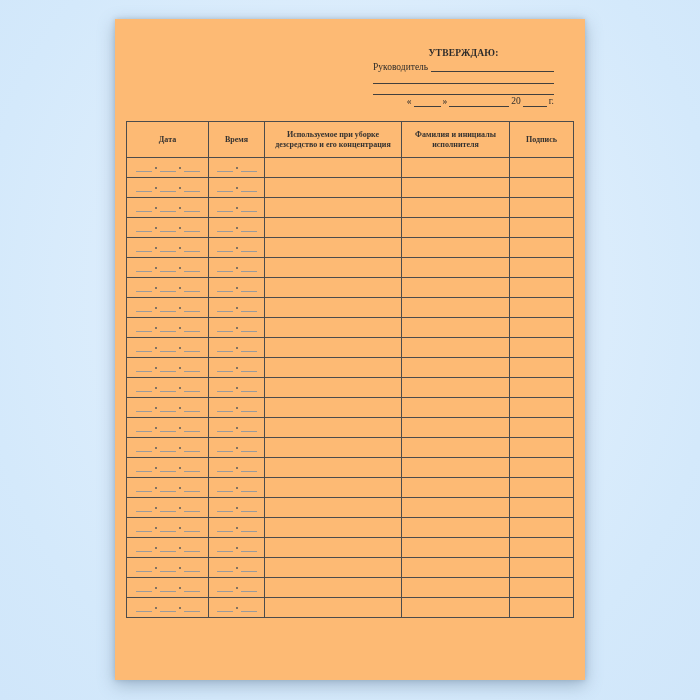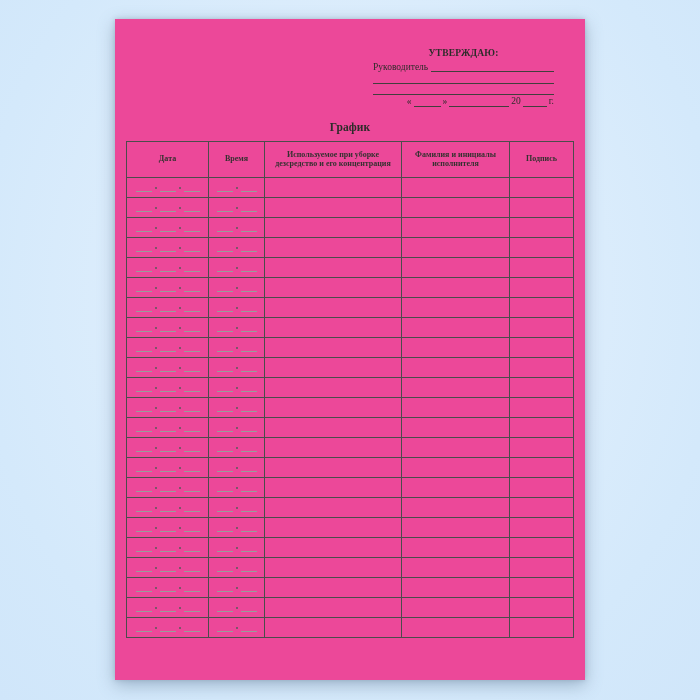--- a/index.html
+++ b/index.html
@@ -6,21 +6,21 @@
   body {
     width: 700px; height: 700px;
     background: radial-gradient(ellipse at 50% 42%, #ecf5fe 0%, #dcedfc 45%, #d4e9fb 75%, #d0e6fa 100%);
     font-family: "Liberation Serif", "DejaVu Serif", serif;
     overflow: hidden;
   }
   .sheet {
     position: relative;
     width: 470px; height: 661px;
     margin: 19px auto 0 auto;
-    background: #ec4899;
+    background: #fdba74;
     box-shadow: 0 5px 16px rgba(92,118,145,0.45), 0 0 5px rgba(105,128,150,0.33);
     color: #2e2c2a;
   }
   
   .approval {
     width: 181px;
     margin-left: auto; margin-right: 31px;
     padding-top: 29px;
     font-size: 9.5px; line-height: 11px;
   }
@@ -90,21 +90,20 @@
         <span class="hblank hb-28"></span>
         <span>»</span>
         <span class="hblank hb-62"></span>
         <span>20</span>
         <span class="hblank hb-24"></span>
         <span>г.</span>
       </div>
     </div>
 
     <div class="title-block">
-      <div>График</div>
     </div>
 
     <table class="schedule">
       <thead>
         <tr>
           <th class="col-date">Дата</th>
           <th class="col-time">Время</th>
           <th class="col-dis">Используемое при уборке дезсредство и его концентрация</th>
           <th class="col-exec">Фамилия и инициалы исполнителя</th>
           <th class="col-sign">Подпись</th>

